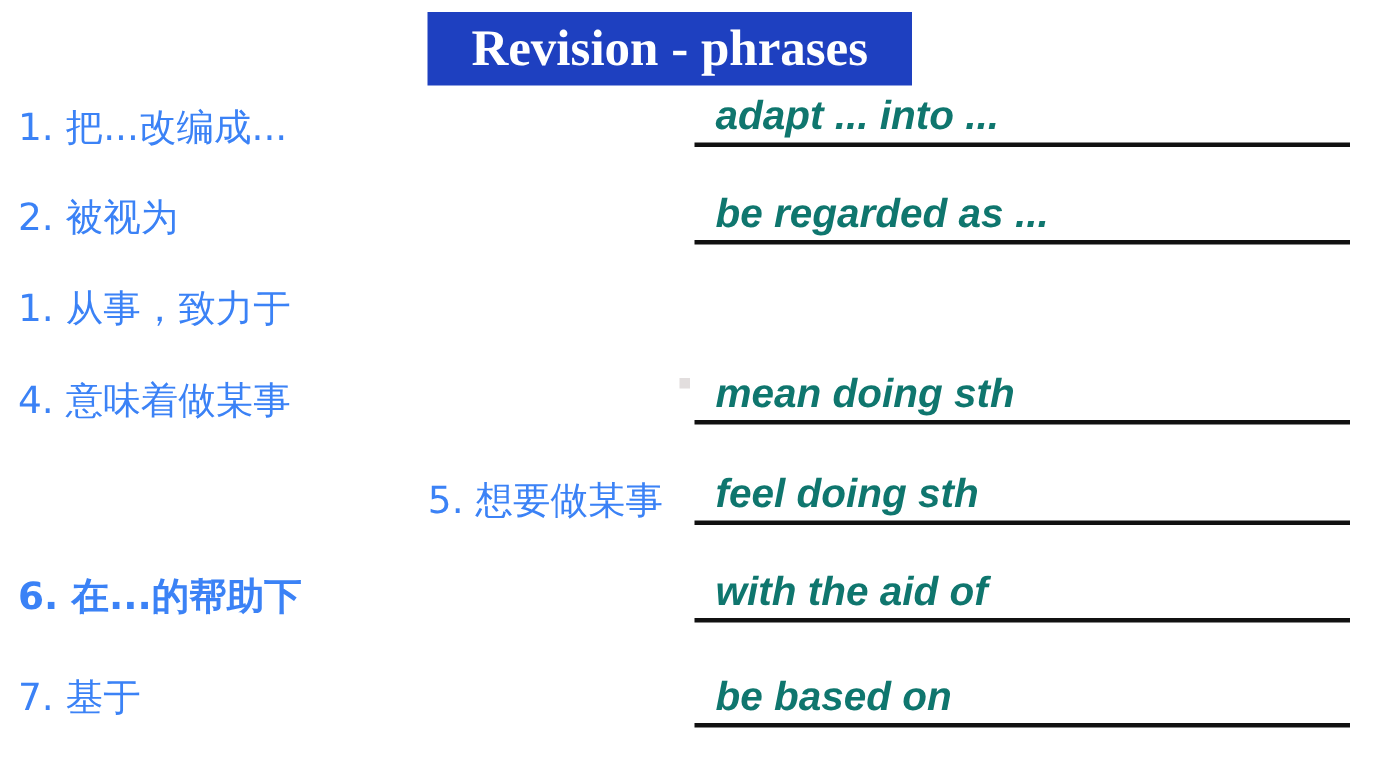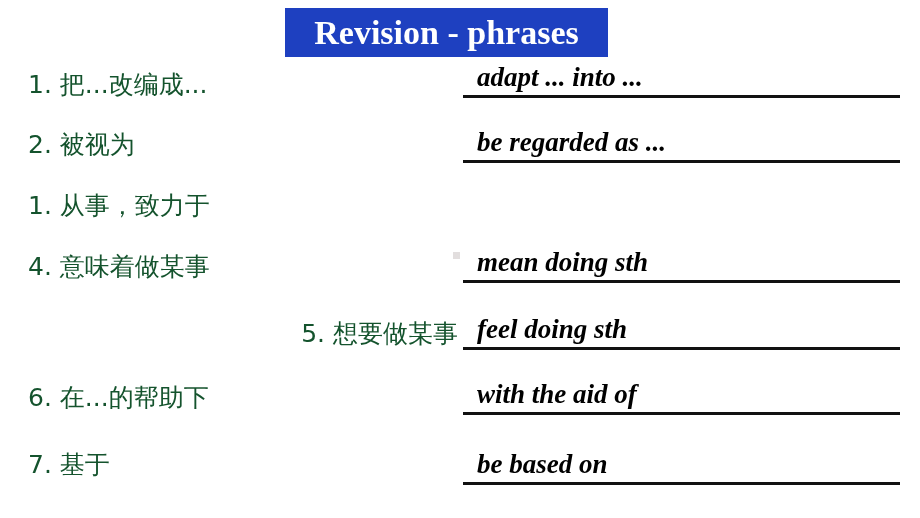--- a/index.html
+++ b/index.html
@@ -43,43 +43,43 @@
     font-weight: bold;
     font-size: 34px;
     line-height: 1;
     letter-spacing: 0px;
     white-space: nowrap;
   }
 
   
   .prompt {
     position: absolute;
-    left: 28px;
+    left: 12px;
     width: 430px;
-    color: #14532d;
+    color: #3b82f6;
     font-family: "DejaVu Sans", "Liberation Sans", sans-serif;
     font-size: 25px;
     font-weight: 500;
     line-height: 1;
     white-space: nowrap;
   }
 
   
   .answer-row {
     position: absolute;
     left: 463px;
     width: 437px;
     height: 44px;
   }
   .answer-text {
     position: absolute;
     left: 14px;
     bottom: 7px;
-    color: #000000;
-    font-family: Liberation Serif, serif;
+    color: #0f766e;
+    font-family: Liberation Sans, sans-serif;
     font-weight: bold;
     font-style: italic;
     font-size: 27px;
     line-height: 1;
     white-space: nowrap;
   }
   .answer-rule {
     position: absolute;
     left: 0;
     bottom: 0;
@@ -105,21 +105,21 @@
 
   <div id="title-banner">
     <span id="title-text">Revision - phrases</span>
   </div>
 
   <div class="prompt" style="top:72px;">1. 把...改编成...</div>
   <div class="prompt" style="top:132px;">2. 被视为</div>
   <div class="prompt" style="top:193px;">1. 从事，致力于</div>
   <div class="prompt" style="top:254px;">4. 意味着做某事</div>
   <div class="prompt" style="top:321px;text-align:right;">5. 想要做某事</div>
-  <div class="prompt" style="top:385px;">6. 在...的帮助下</div>
+  <div class="prompt" style="top:385px;font-weight:bold;">6. 在...的帮助下</div>
   <div class="prompt" style="top:452px;">7. 基于</div>
 
   <div class="answer-row" style="top:54px;">
     <span class="answer-text">adapt ... into ...</span>
     <div class="answer-rule"></div>
   </div>
 
   <div class="answer-row" style="top:119px;">
     <span class="answer-text">be regarded as ...</span>
     <div class="answer-rule"></div>

